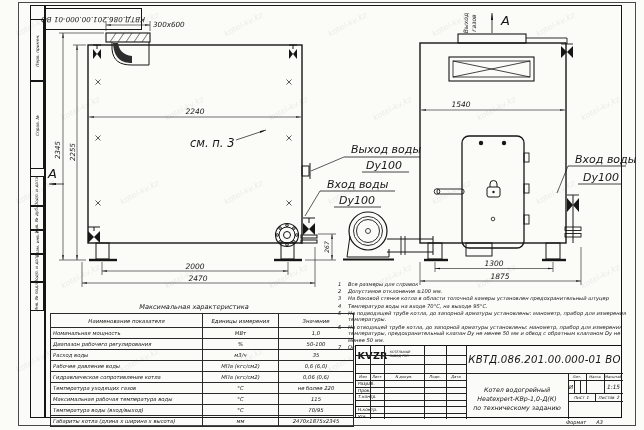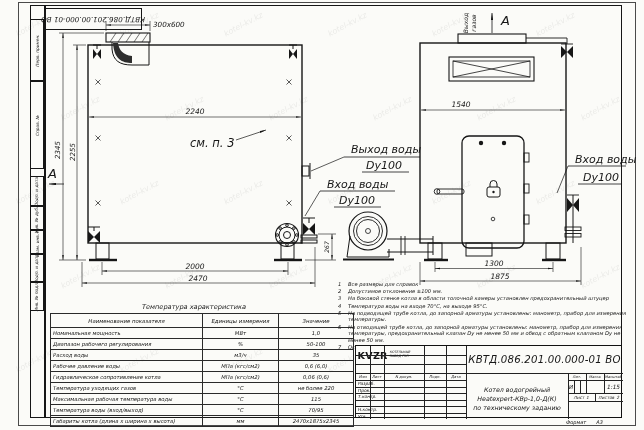--- a/index.html
+++ b/index.html
@@ -357,21 +357,21 @@
       <span class="n-num">6</span>
       <span class="n-text">На отводящей трубе котла, до запорной арматуры установлены: манометр, прибор для измерения температуры, предохранительный клапан Dу не менее 50 мм и обвод с обратным клапаном Dу не менее 50 мм.</span>
     </div>
   <div class="note">
       <span class="n-num">7</span>
       <span class="n-text">Остальные технические требования по ОСТ 108.030.135-84.</span>
     </div>
 </div>
 
 <div class="abs spec">
-  <div class="spec-title">Температура характеристика</div>
+  <div class="spec-title">Максимальная характеристика</div>
   <table class="spec-t">
     <tbody>
         <tr class="hdr">
       <td style="width:147px;">Наименование показателя</td>
       <td style="width:71px;">Единицы измерения</td>
       <td style="width:70px;">Значение</td>
     </tr>
     <tr>
           <td>Номинальная мощность</td>
           <td class="c">МВт</td>

